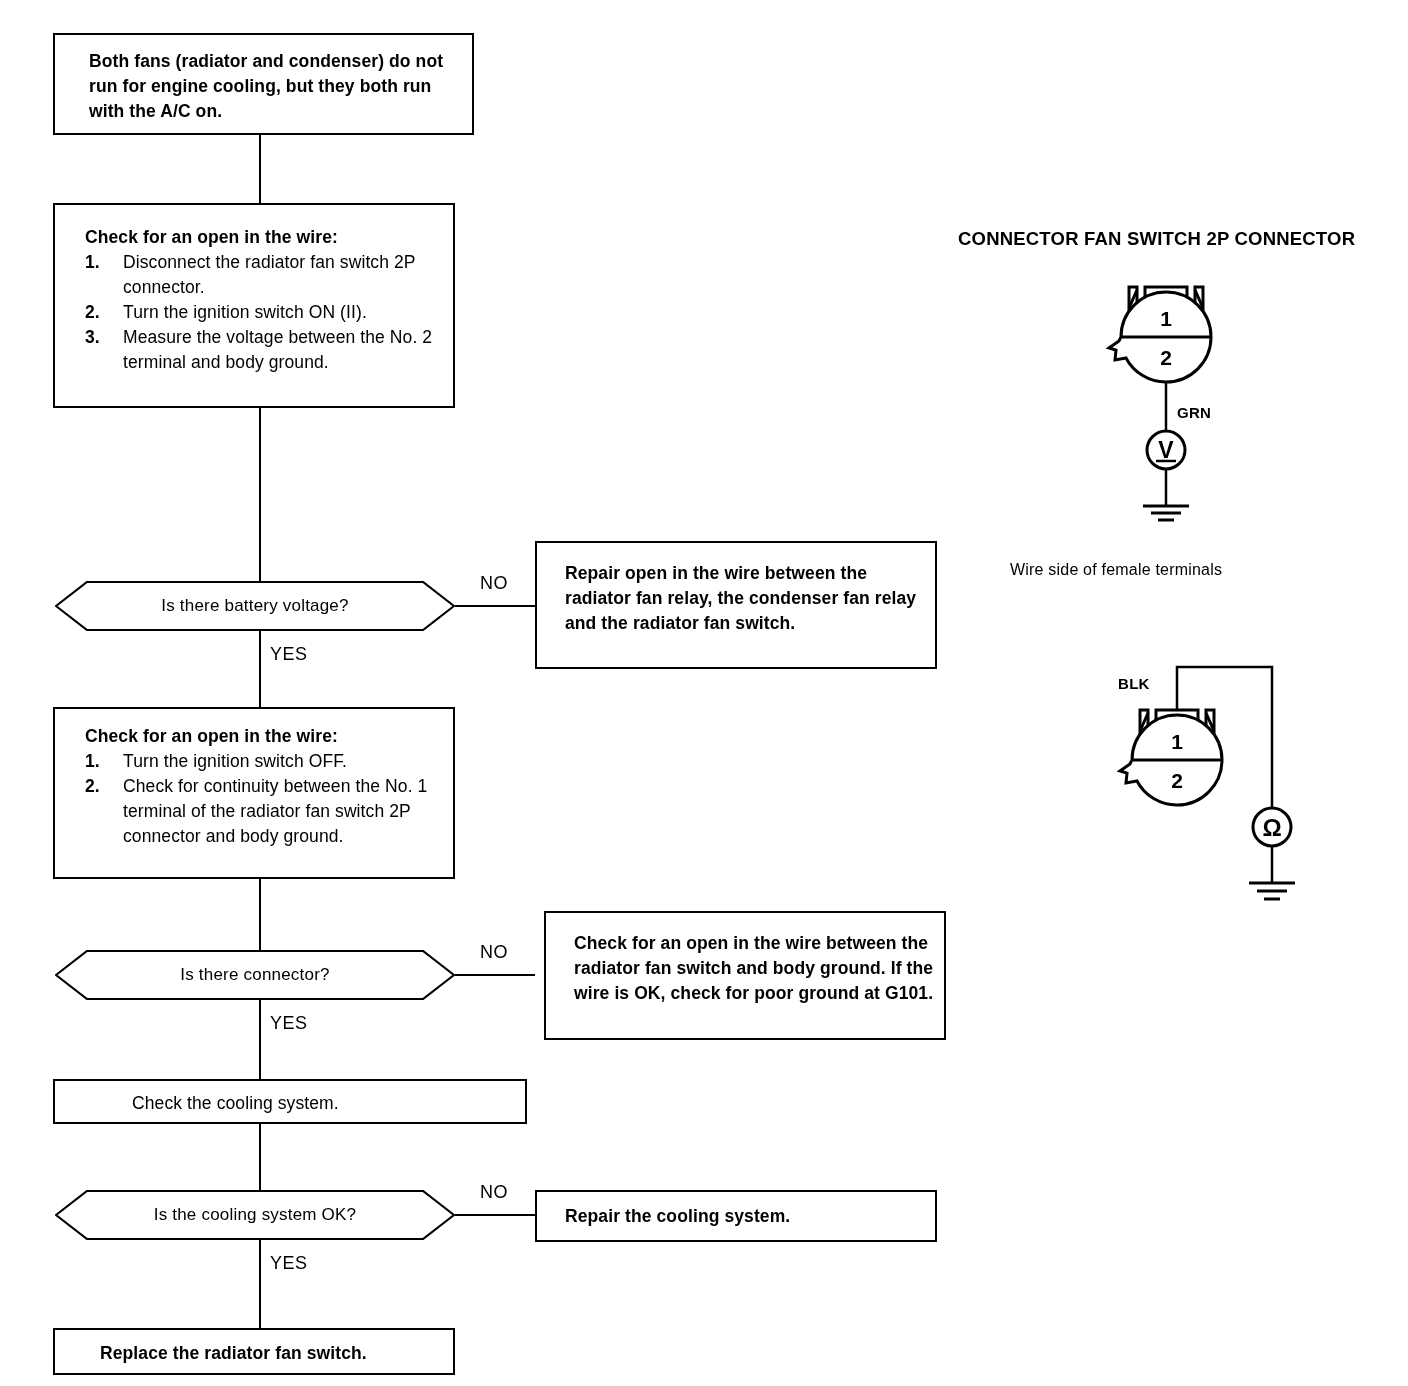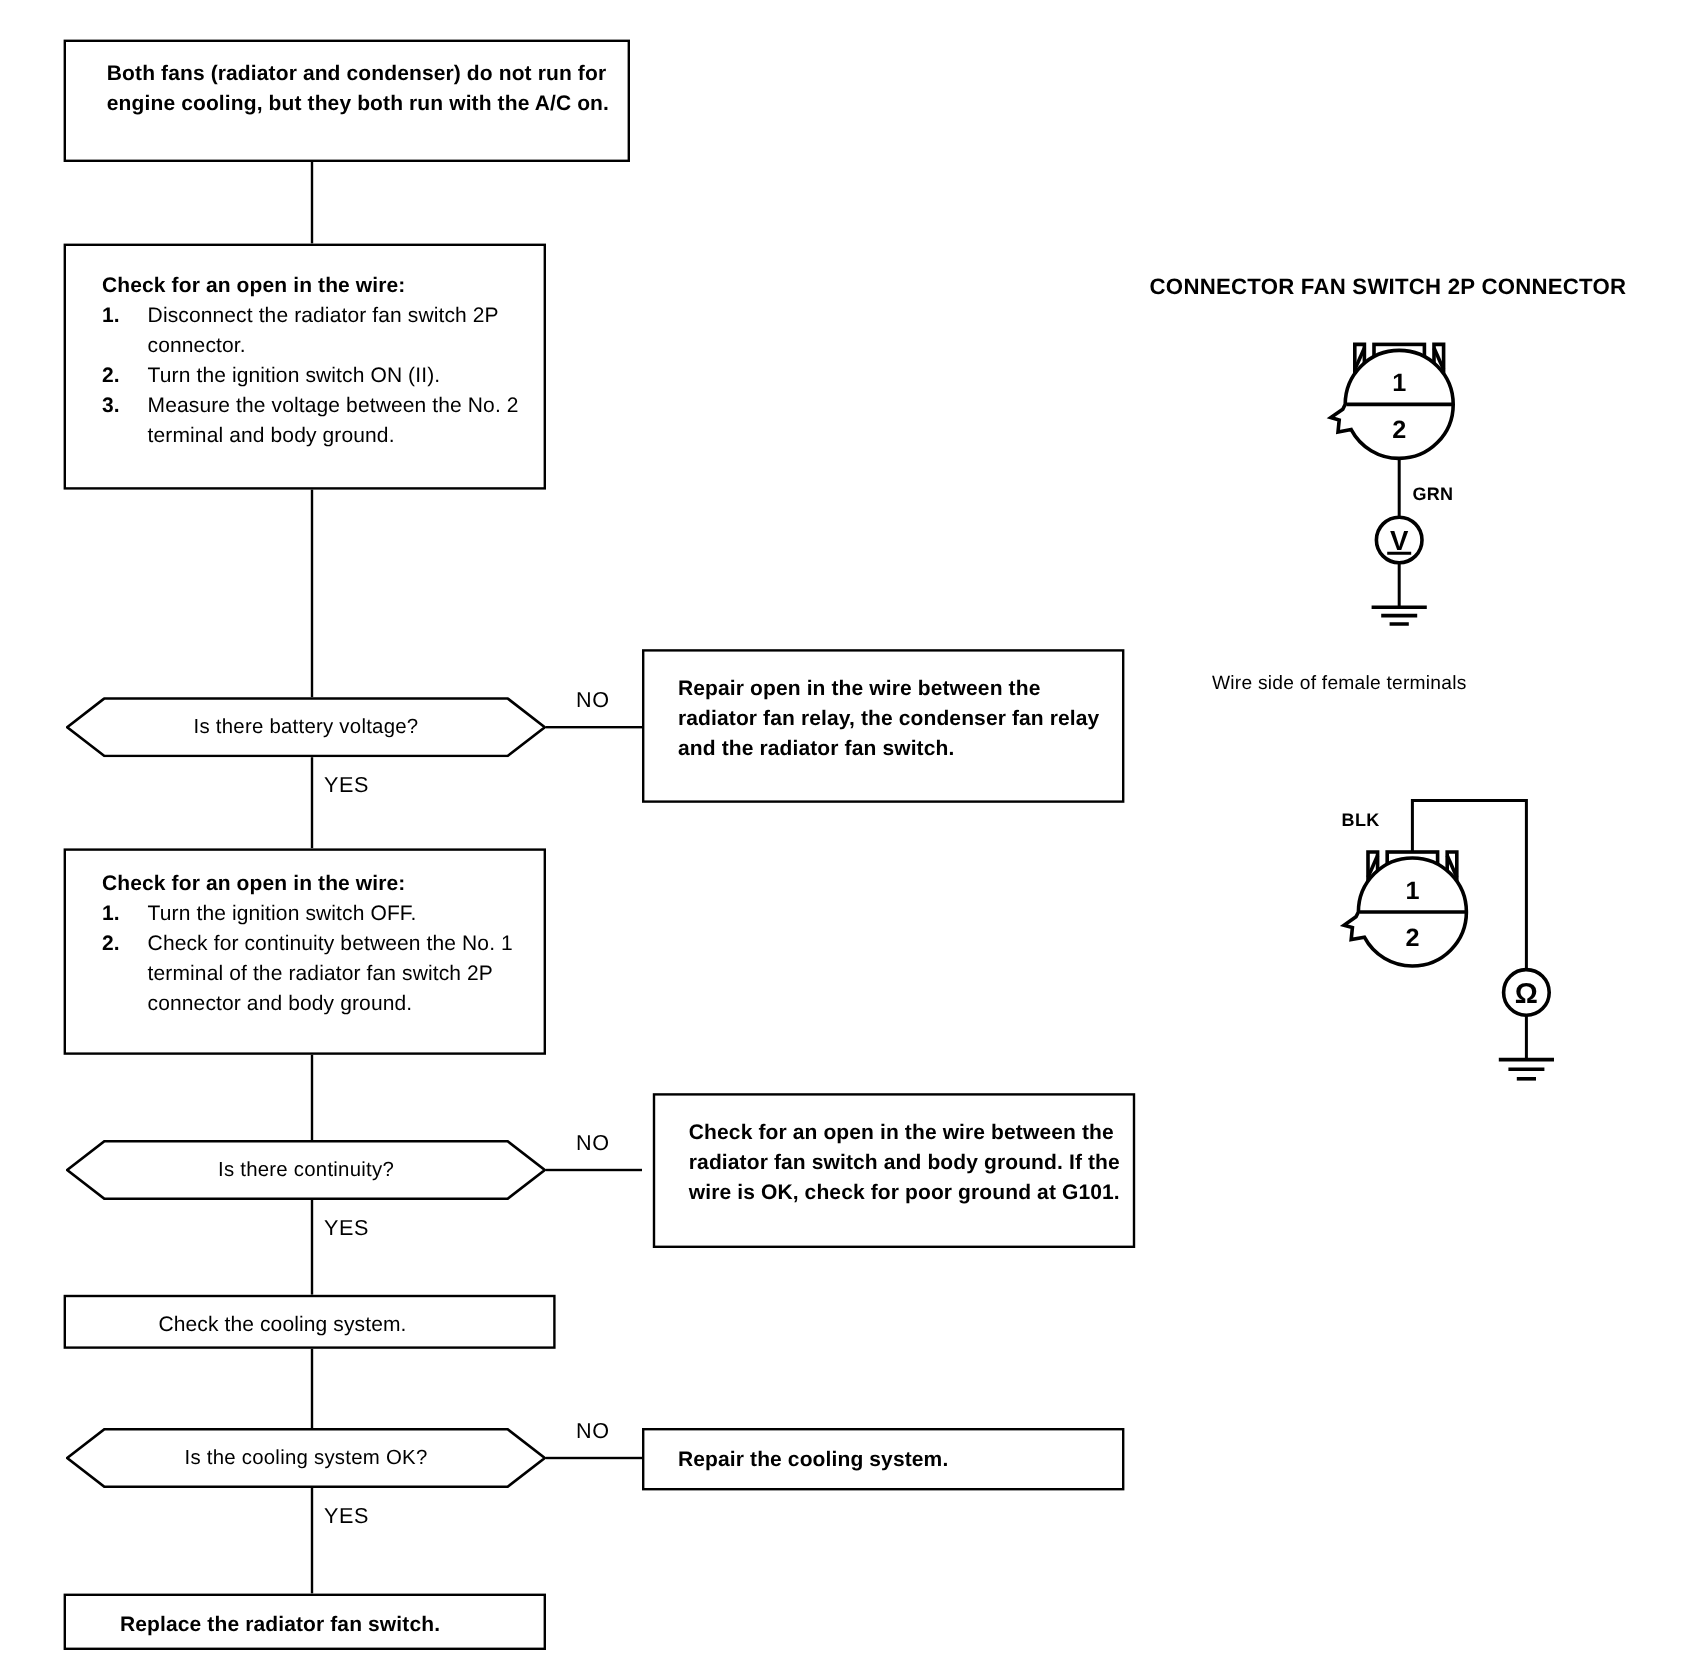--- a/index.html
+++ b/index.html
@@ -112,21 +112,21 @@
     letter-spacing: 0.3px;
   }
   .schematic { position: absolute; }
   .schematic svg { display: block; }
 </style>
 </head>
 <body>
 
 <div id="page">
 
-  <div class="box" style="left:53px; top:33px; width:472px; height:102px;">
+  <div class="box" style="left:53px; top:33px; width:421px; height:102px;">
     <div class="txt bold">Both fans (radiator and condenser) do not run for engine cooling, but they both run with the A/C on.</div>
   </div>
 
   <div class="vline" style="left:259px; top:135px; height:68px;"></div>
 
   <div class="box" style="left:53px; top:203px; width:402px; height:205px;">
     <div class="txt" style="left:30px; top:20px;">
       <span class="heading">Check for an open in the wire:</span>
       <ul class="steps">
         <li>
@@ -179,34 +179,34 @@
       </ul>
     </div>
   </div>
 
   <div class="vline" style="left:259px; top:879px; height:71px;"></div>
 
   <div class="hex" style="left:55px; top:950px; width:400px; height:50px;">
     <svg viewBox="0 0 400 50" preserveAspectRatio="none">
       <polygon points="32,1 368,1 399,25 368,49 32,49 1,25" fill="#ffffff" stroke="#000000" stroke-width="2.2"></polygon>
     </svg>
-    <div class="hlabel">Is there continuity?</div>
+    <div class="hlabel">Is there connector?</div>
   </div>
 
   <span class="edgelabel" style="left:480px; top:942px;">NO</span>
   <div class="hline" style="left:455px; top:974px; width:80px;"></div>
 
   <span class="edgelabel" style="left:270px; top:1013px;">YES</span>
   <div class="vline" style="left:259px; top:1000px; height:79px;"></div>
 
   <div class="box" style="left:528px; top:911px; width:402px; height:129px;margin-left:16px;">
     <div class="txt bold" style="left:28px; top:18px;">Check for an open in the wire between the radiator fan switch and body ground. If the wire is OK, check for poor ground at G101.</div>
   </div>
 
-  <div class="box" style="left:53px; top:1079px; width:410px; height:45px;">
+  <div class="box" style="left:53px; top:1079px; width:474px; height:45px;">
     <div class="txt reg" style="left:77px; top:10px;">Check the cooling system.</div>
   </div>
 
   <div class="vline" style="left:259px; top:1124px; height:66px;"></div>
 
   <div class="hex" style="left:55px; top:1190px; width:400px; height:50px;">
     <svg viewBox="0 0 400 50" preserveAspectRatio="none">
       <polygon points="32,1 368,1 399,25 368,49 32,49 1,25" fill="#ffffff" stroke="#000000" stroke-width="2.2"></polygon>
     </svg>
     <div class="hlabel">Is the cooling system OK?</div>

